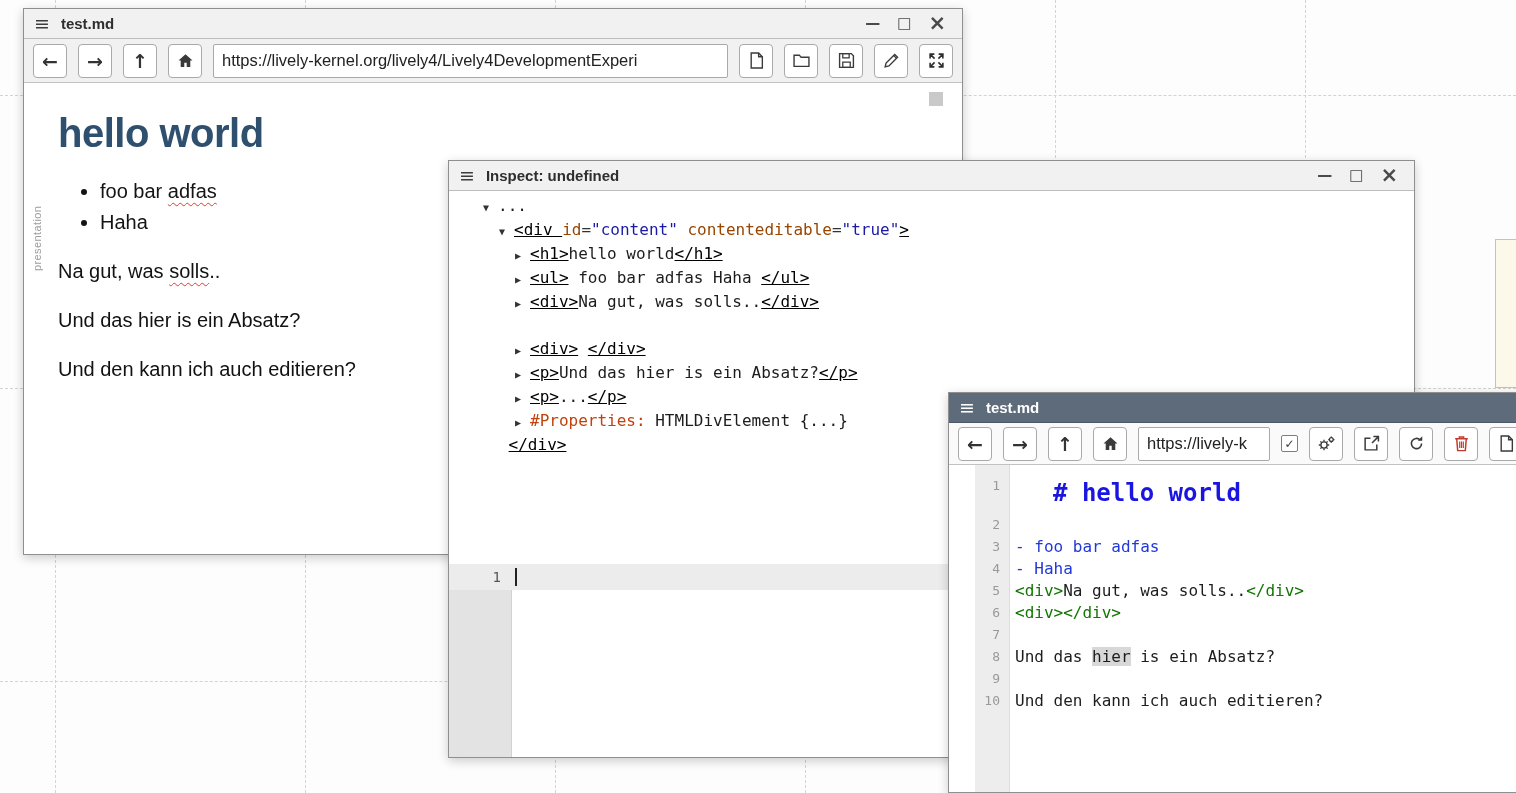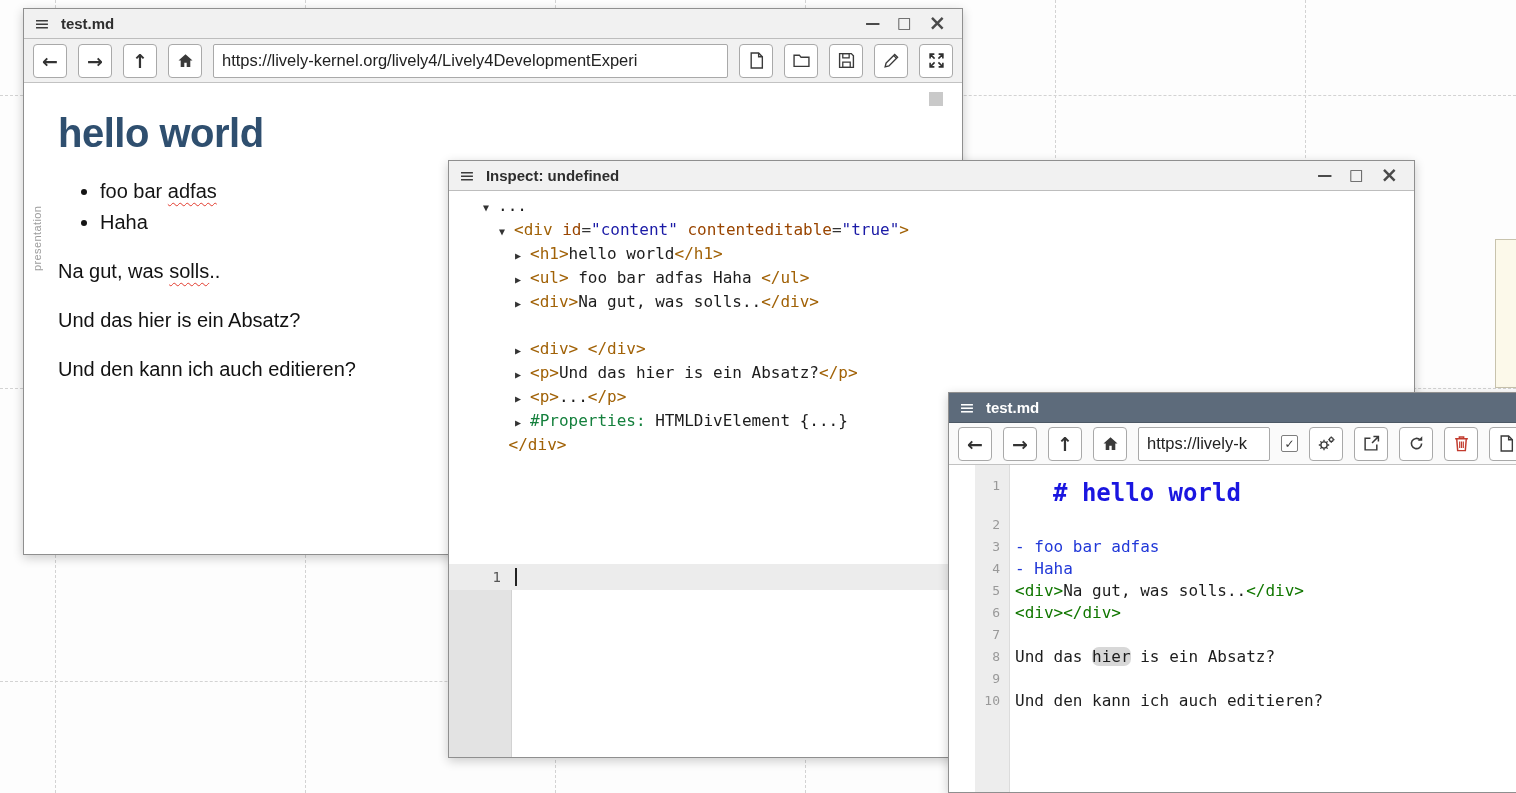--- a/index.html
+++ b/index.html
@@ -55,26 +55,26 @@
   .md-p{font-size:20px;color:#121212;margin:26px 0;}
   .typo{text-decoration:underline;text-decoration-style:wavy;text-decoration-color:#e23b2e;
     text-decoration-thickness:1px;text-underline-offset:4px;}
 
   
   .w2{left:448px;top:160px;width:967px;height:598px;z-index:3;}
   .insp-content{flex:1;position:relative;background:#fff;overflow:hidden;}
   .insp-tree{padding:4px 0 0 34px;font-family:"DejaVu Sans Mono",monospace;font-size:16px;line-height:22px;}
   .insp-line{white-space:pre;cursor:default;}
   .tk-arrow{display:inline-block;width:15px;font-size:10px;color:#333;}
-  .tk-tag{color:#a16207;}
+  .tk-tag{color:#000000;text-decoration:underline;}
   .tk-attr{color:#994500;}
   .tk-eq{color:#333;}
   .tk-val{color:#1a1aa6;}
   .tk-plain{color:#1c1c1c;}
-  .tk-prop{color:#15803d;text-align:right;}
+  .tk-prop{color:#c2410c;text-align:right;}
   .insp-editor{position:absolute;left:0;right:0;top:373px;bottom:0;background:#fff;}
   .insp-activeline{height:26px;background:#ececec;display:flex;align-items:center;}
   .insp-gutter-num{width:62px;min-width:62px;text-align:right;padding-right:10px;box-sizing:border-box;
     color:#555;font-family:"DejaVu Sans Mono",monospace;font-size:14px;}
   .insp-cursor{width:2px;height:18px;background:#222;margin-left:4px;}
   .insp-gutter-rest{position:absolute;top:26px;bottom:0;left:0;width:62px;background:#e3e3e3;border-right:1px solid #d2d2d2;}
 
   
   .w3{left:948px;top:392px;width:600px;height:401px;z-index:4;}
   .ed-area{flex:1;position:relative;background:#fff;overflow:hidden;}
@@ -84,21 +84,21 @@
   .ed-row.h{min-height:36px;}
   .ed-num{width:60px;min-width:60px;text-align:right;padding-right:9px;box-sizing:border-box;
     color:#999;font-family:"DejaVu Sans Mono",monospace;font-size:13px;line-height:22px;}
   .ed-code{font-family:"DejaVu Sans Mono",monospace;font-size:16px;line-height:22px;
     white-space:pre;padding-left:6px;color:#1d1d1d;}
   .ed-row.h .ed-code{line-height:36px;padding-left:44px;}
   .cm-heading{color:#1a16e0;font-weight:bold;font-size:24px;}
   .cm-list{color:#2138d8;}
   .cm-tag{color:#117700;}
   .cm-plain{color:#1d1d1d;}
-  .cm-mark{background:#d8d8d8;border-radius:7px;}
+  .cm-mark{background:#d8d8d8;}
   .icon-svg{display:block;}
 </style>
 </head>
 <body>
 
 <div class="vline" style="left:55px"></div>
 <div class="vline" style="left:305px"></div>
 <div class="vline" style="left:555px"></div>
 <div class="vline" style="left:805px"></div>
 <div class="vline" style="left:1055px"></div>

